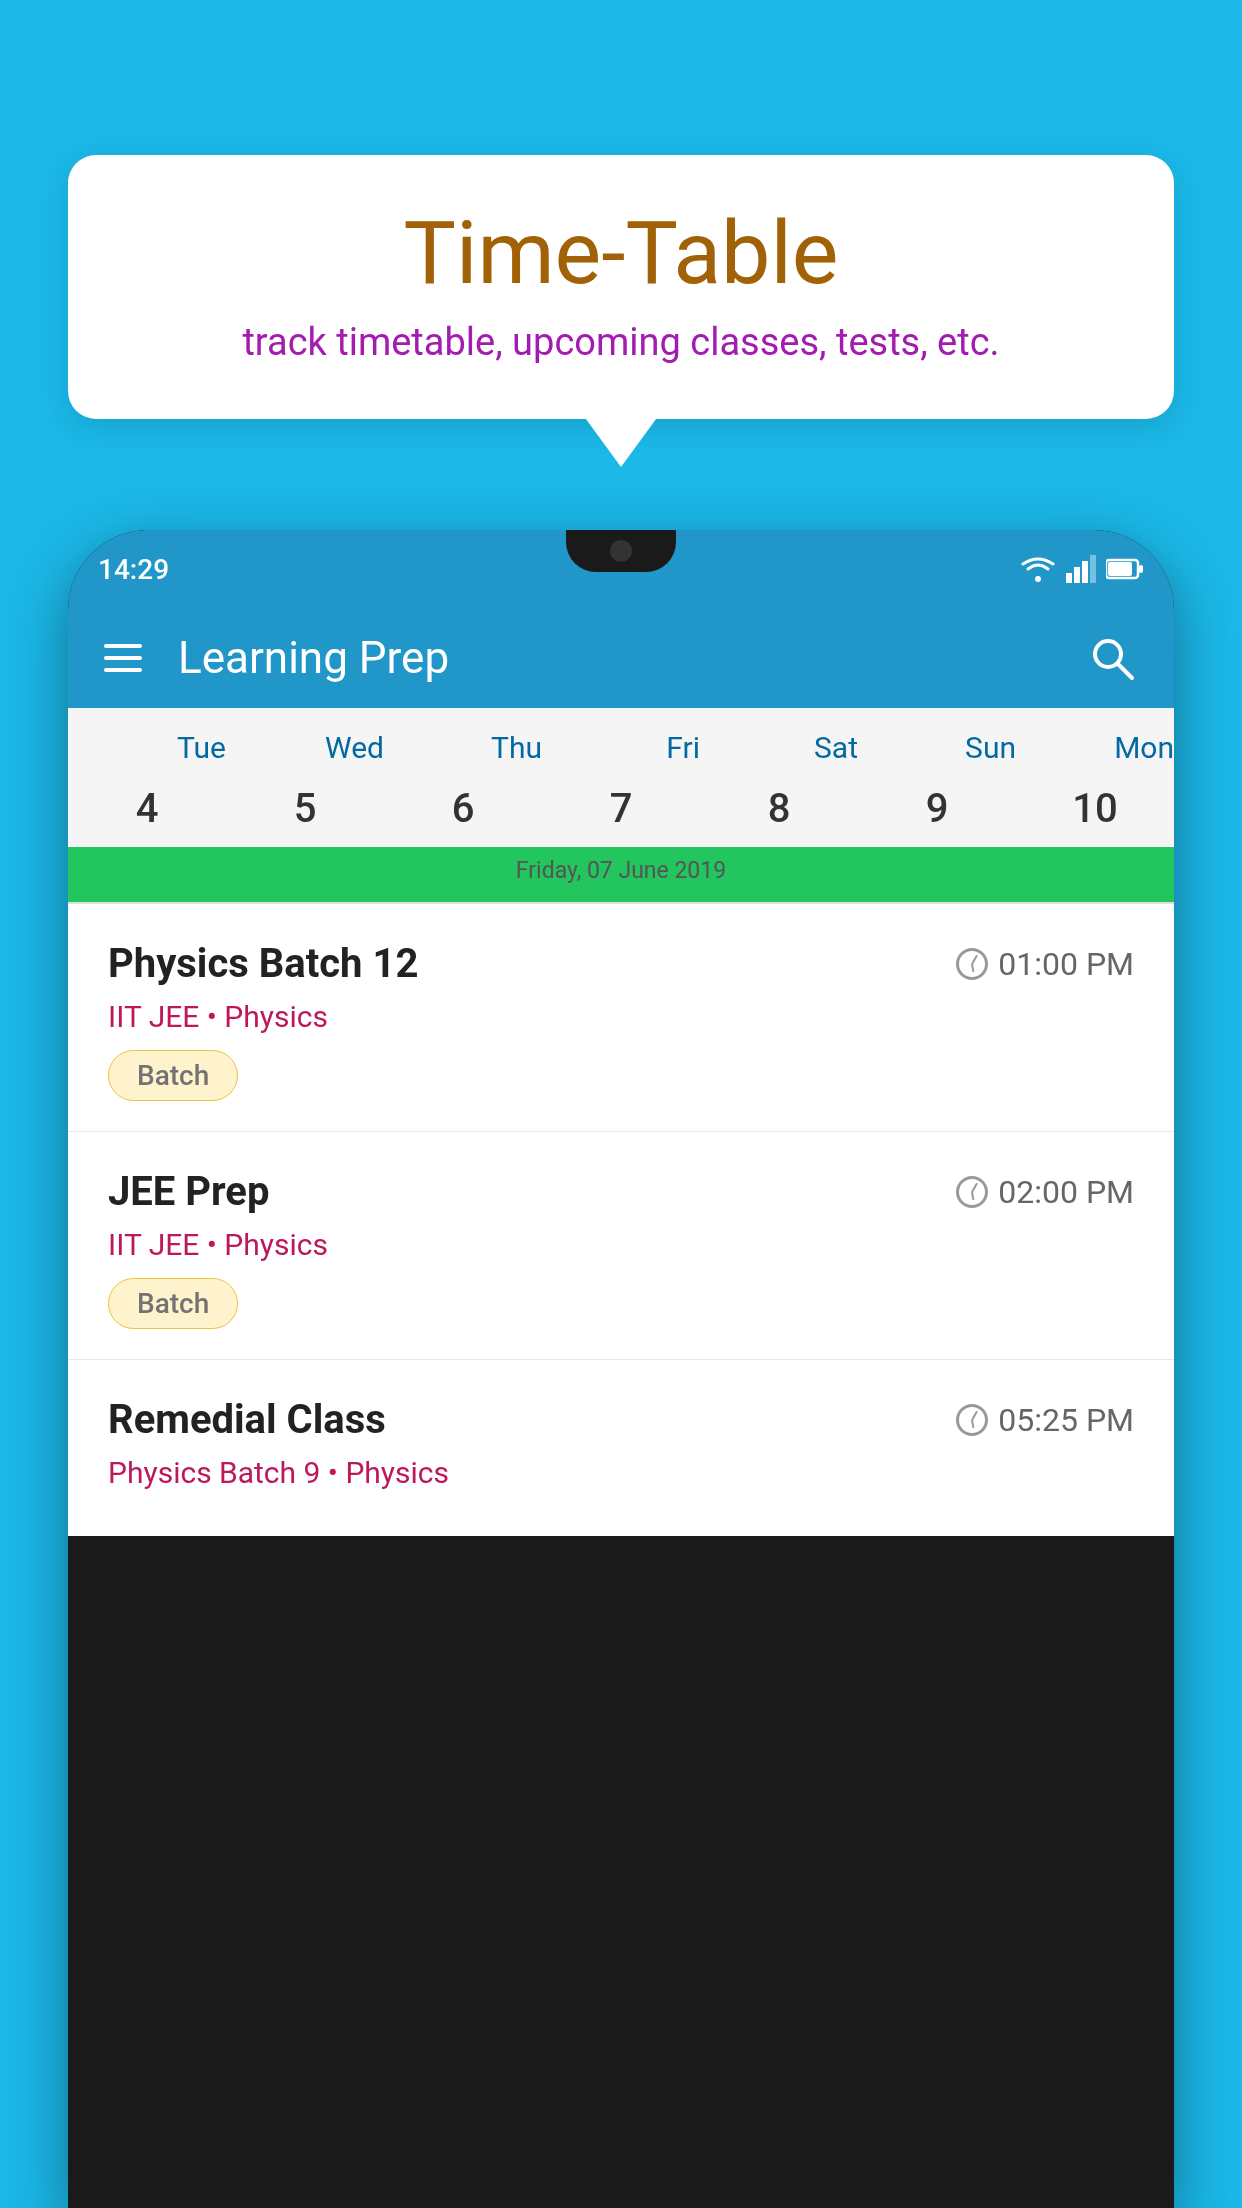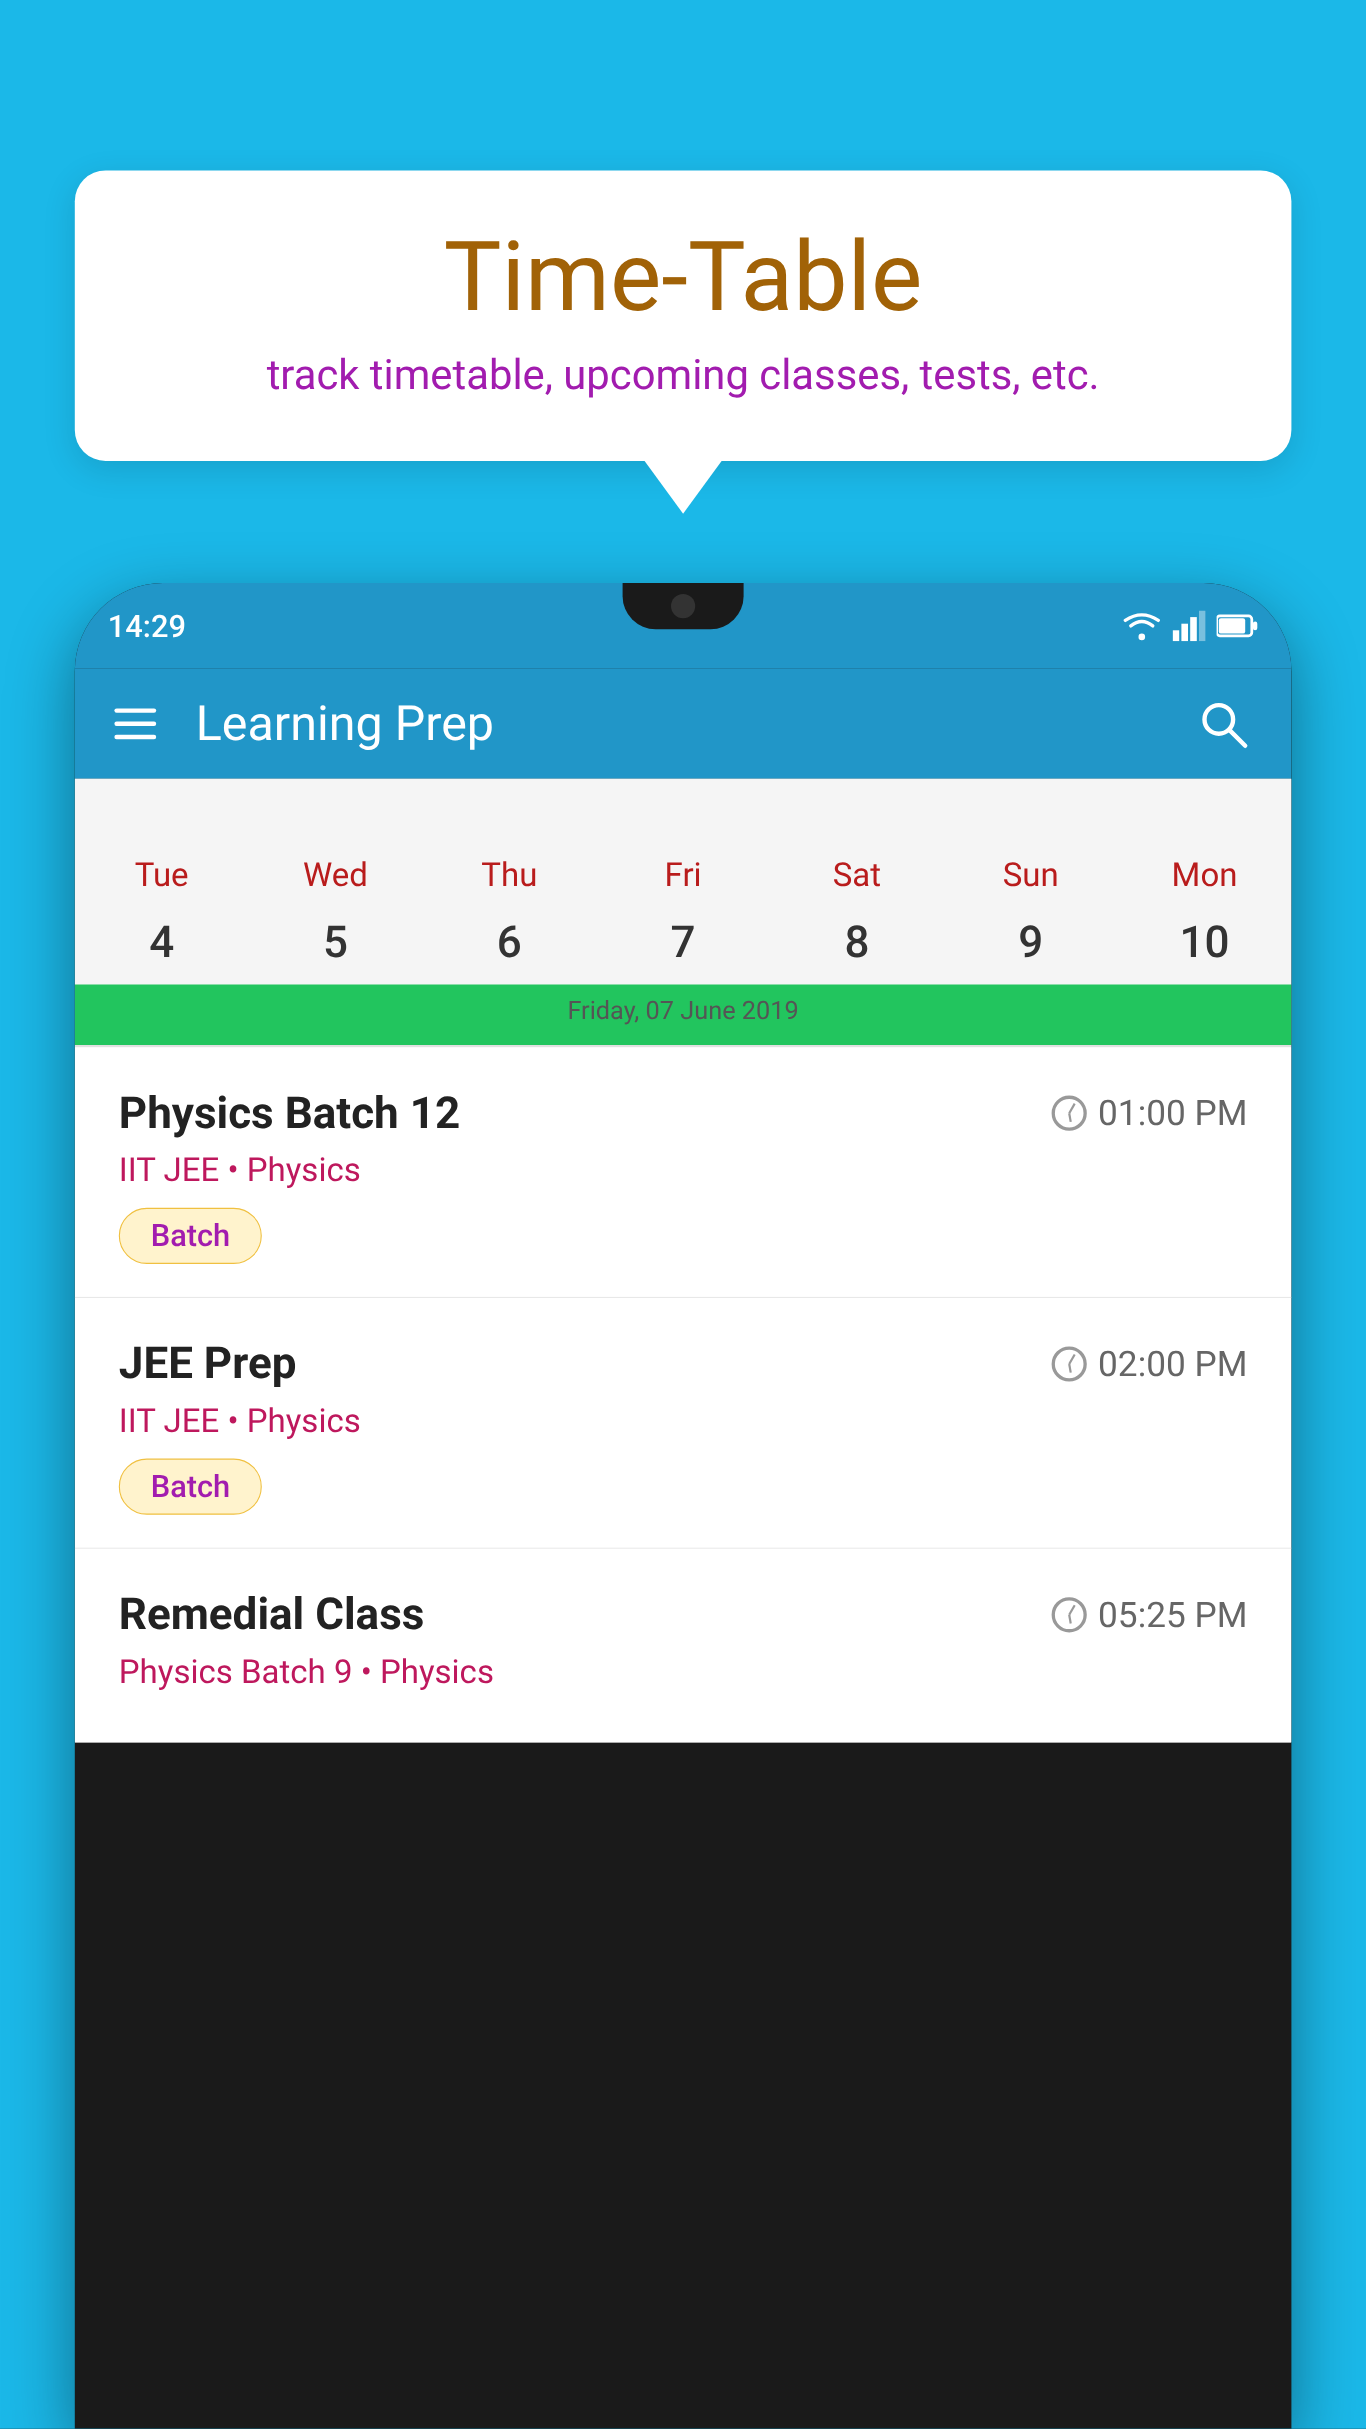--- a/index.html
+++ b/index.html
@@ -140,25 +140,24 @@
       background: #f5f5f5;
       padding: 0;
     }
     .day-names-row {
       display: flex;
       background: #f5f5f5;
       padding: 22px 0 10px;
     }
     .day-name {
       flex: 1;
-      text-align: center;
+      text-align: right;
       font-size: 30px;
-      color: #b91c1c;
+      color: #0369a1;
       font-weight: 400;
-      margin-top: 48px;
     }
     .day-numbers-row {
       display: flex;
       align-items: center;
       padding: 10px 0 15px;
       background: #f5f5f5;
     }
     .day-number {
       flex: 1;
       text-align: center;
@@ -238,21 +237,21 @@
       transform: translateY(-50%) rotate(80deg);
     }
     .schedule-meta {
       font-size: 30px;
       color: #be185d;
       margin-bottom: 16px;
     }
     .batch-badge {
       display: inline-block;
       background: #FFF3CD;
-      color: #a21caf;
+      color: #737373;
       border-radius: 30px;
       padding: 8px 28px;
       font-size: 28px;
       font-weight: 500;
       border: 1.5px solid #F0C040;
       text-align: right;
     }
   </style>
 </head>
 <body>

